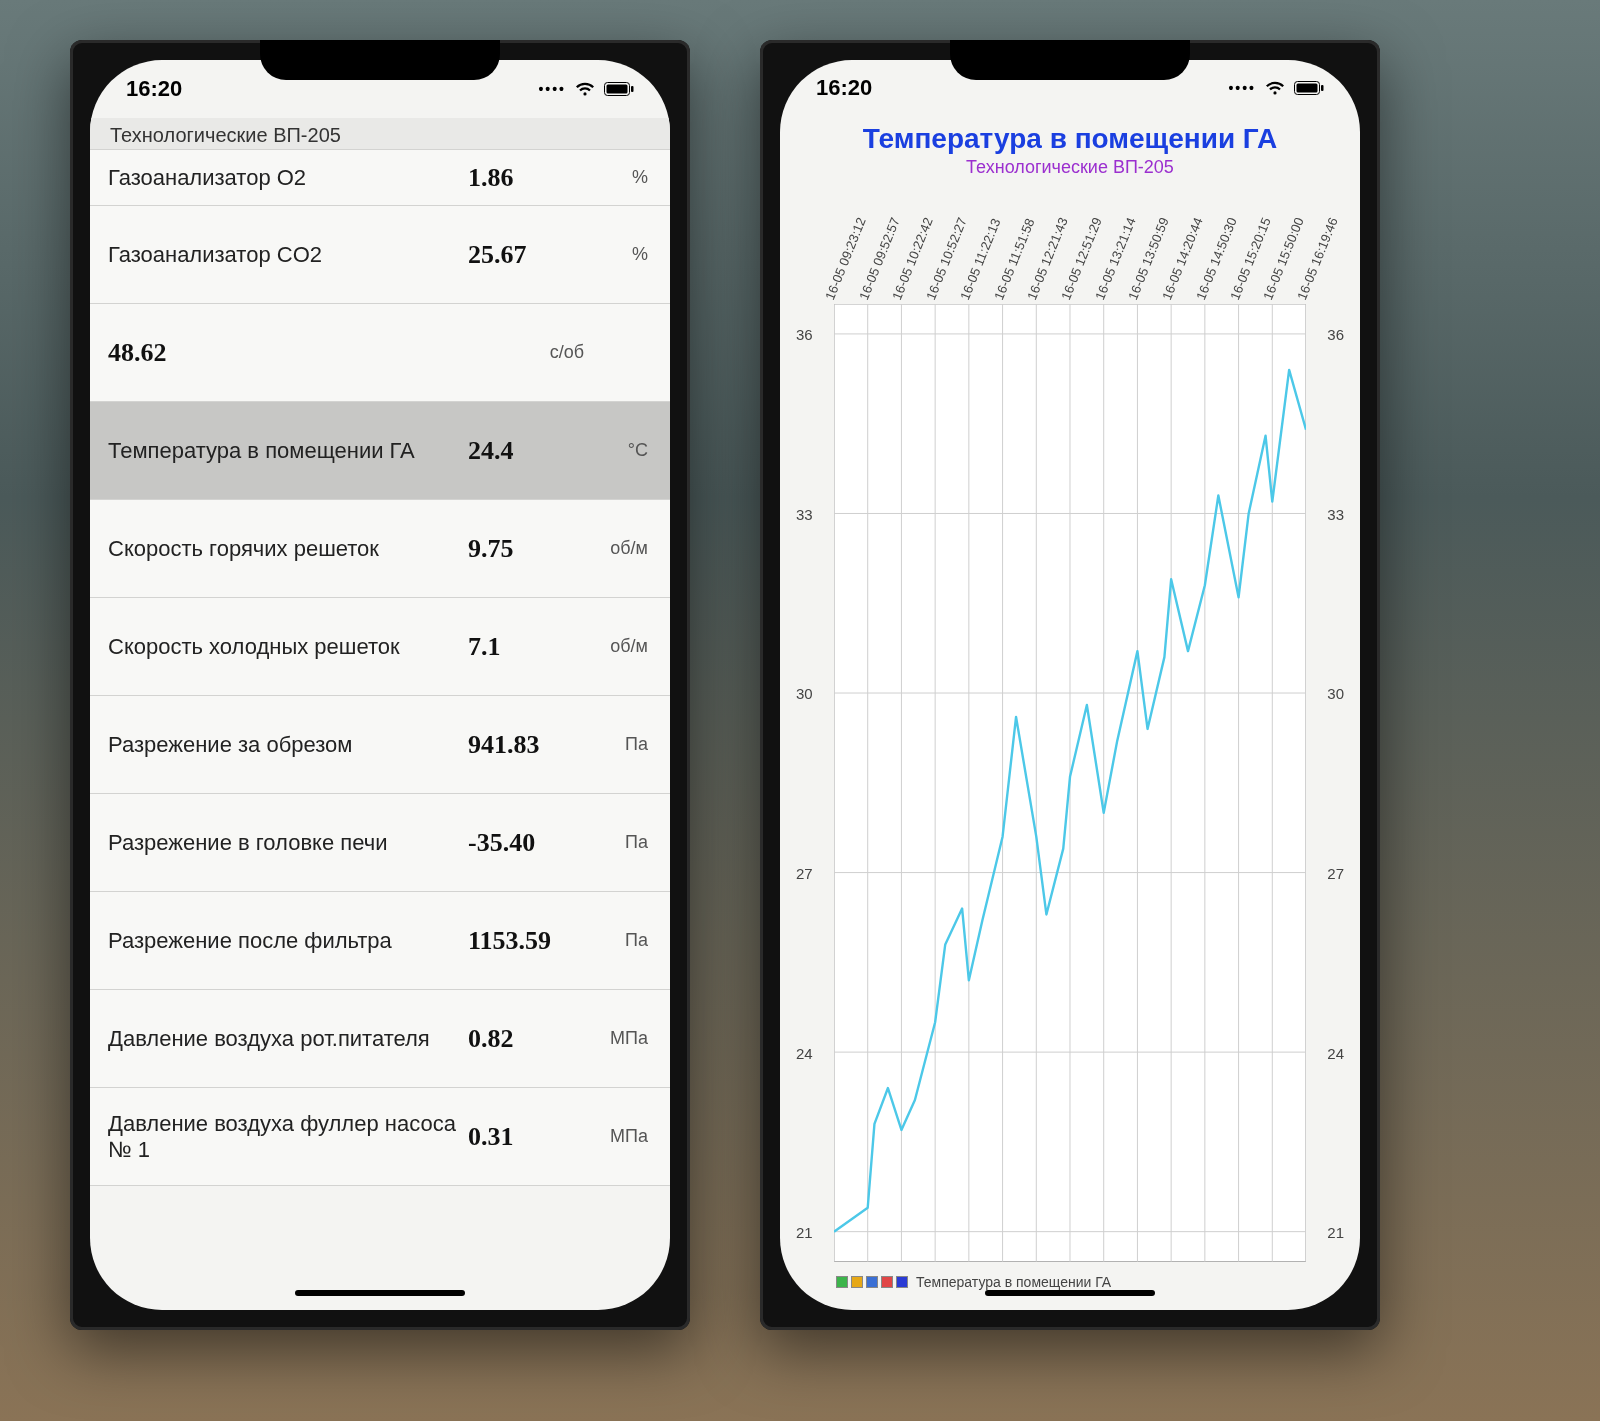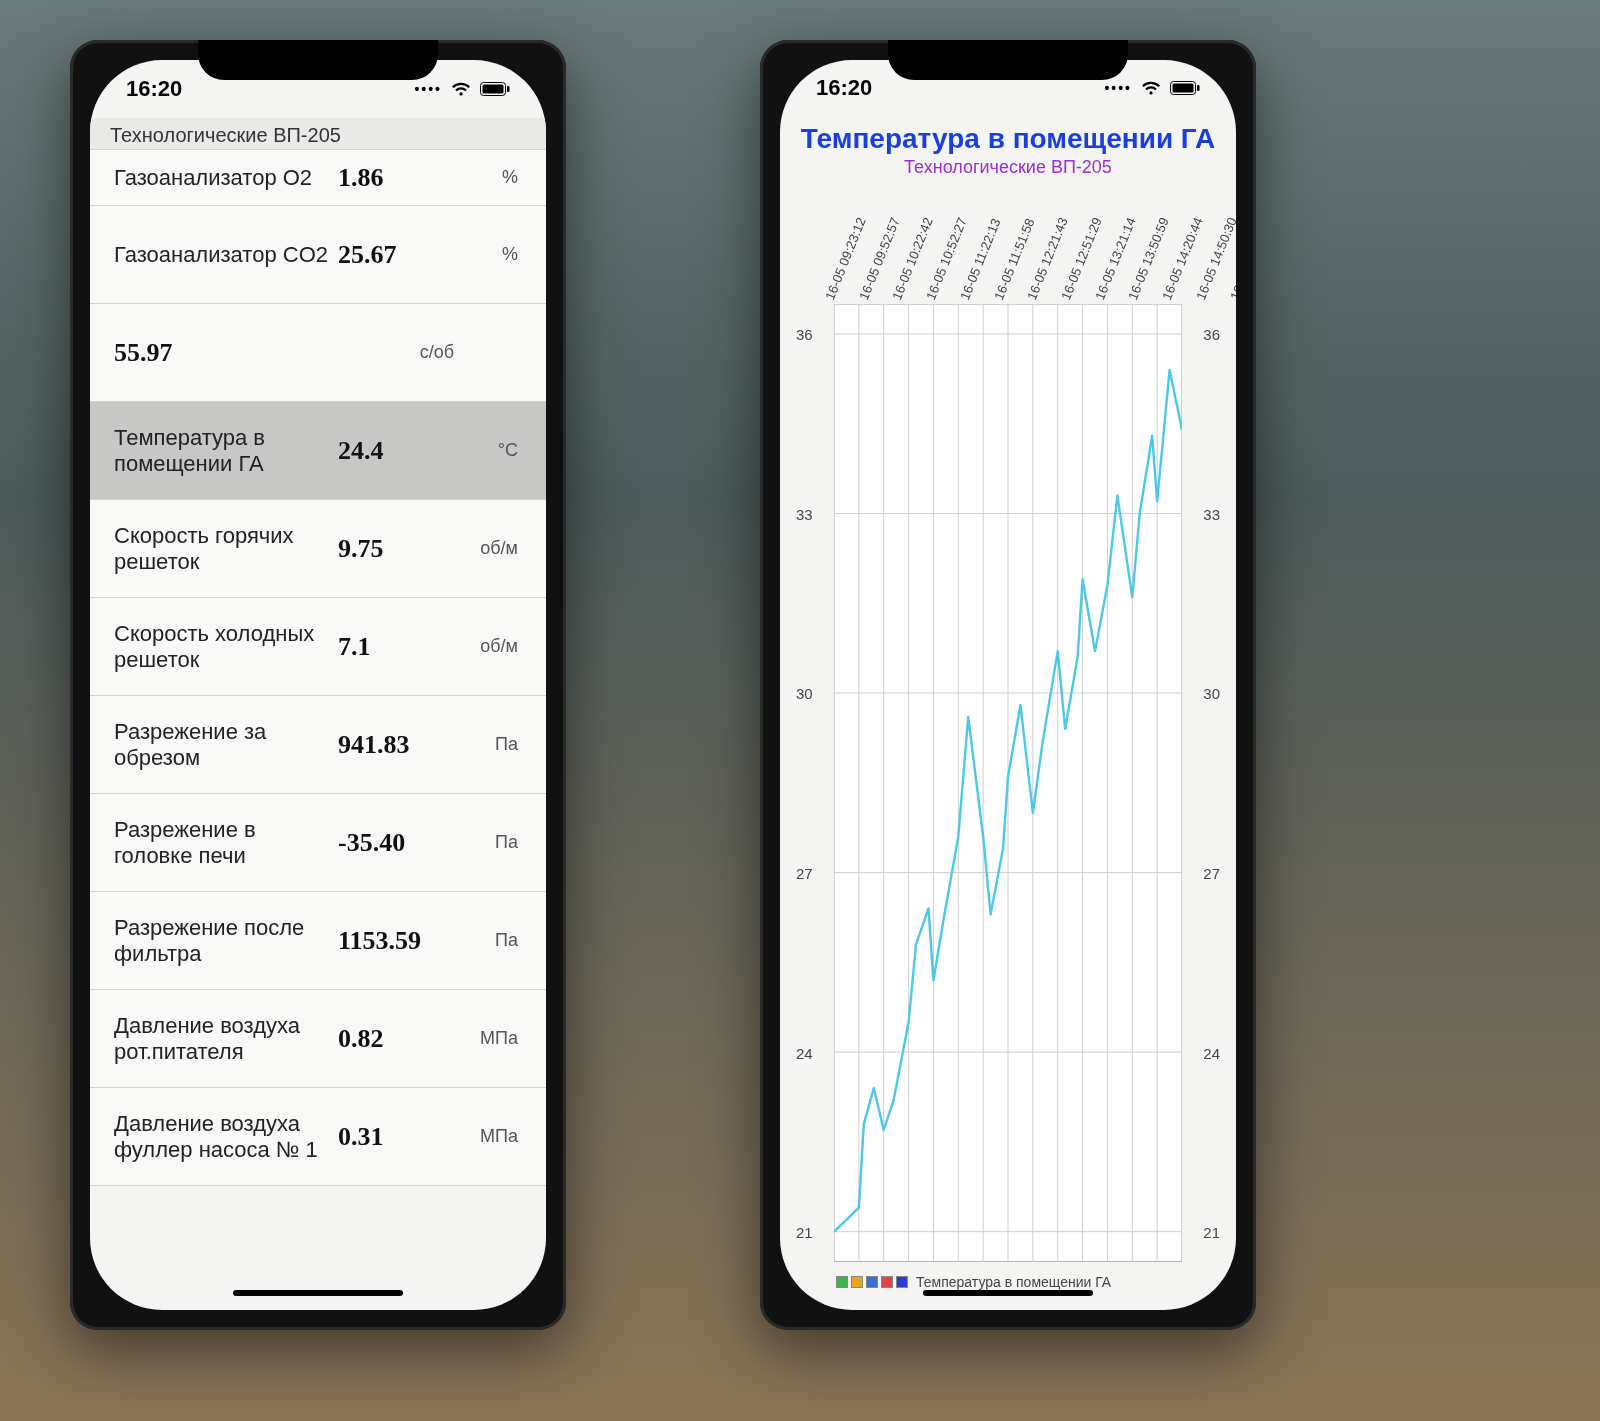--- a/index.html
+++ b/index.html
@@ -13,35 +13,35 @@
     --unit: #555;
     --header-fg: #333;
     --accent-blue: #1a3fe0;
     --accent-purple: #9b2fcf;
     --grid: #cfcfcf;
     --line: #4cc8e8;
   }
   * { box-sizing: border-box; }
   body { margin: 0; background: linear-gradient(180deg, #697a7a 0%, #4b5a5a 35%, #8a7356 100%); font-family: -apple-system, Helvetica, Arial, sans-serif; }
   .stage { width: 1600px; height: 1421px; position: relative; overflow: hidden; }
-  .phone { position: absolute; width: 496px; height: 1290px; background: var(--phone-body); border-radius: 28px; box-shadow: 0 20px 60px rgba(0,0,0,.5), inset 0 0 0 3px #2a2a2a; text-decoration: underline; }
+  .phone { position: absolute; width: 620px; height: 1290px; background: var(--phone-body); border-radius: 12px; box-shadow: 0 20px 60px rgba(0,0,0,.5), inset 0 0 0 3px #2a2a2a; text-decoration: underline; }
   .phone.left { left: 70px; top: 40px; }
   .phone.right { left: 760px; top: 40px; }
   .notch { position: absolute; top: 0; left: 50%; transform: translateX(-50%); width: 240px; height: 40px; background: #000; border-radius: 0 0 26px 26px; z-index: 5; }
   .screen { position: absolute; inset: 20px; background: var(--screen-bg); border-radius: 72px; overflow: hidden; display: flex; flex-direction: column; }
   .statusbar { height: 58px; display: flex; align-items: center; justify-content: space-between; padding: 0 36px; font-size: 22px; font-weight: 600; color: #000; }
   .status-right { display: flex; align-items: center; gap: 8px; }
   .dots { font-size: 14px; letter-spacing: 2px; color: #000; }
   .wifi svg, .batt svg { display: block; }
   .home-ind { position: absolute; bottom: 14px; left: 50%; transform: translateX(-50%); width: 170px; height: 6px; background: #000; border-radius: 4px; }
 
   
   .list-header { padding: 6px 20px 2px; font-size: 20px; color: var(--header-fg); background: #e9e9e7; border-bottom: 1px solid var(--divider); }
   .rows { flex: 1; overflow: hidden; }
-  .row { display: grid; grid-template-columns: 1fr 120px 64px; align-items: center; padding: 0 24px; height: 98px; border-bottom: 1px solid var(--divider); background: var(--row-bg); }
+  .row { display: grid; grid-template-columns: 1fr 120px 64px; align-items: center; padding: 0 18px; height: 98px; border-bottom: 1px solid var(--divider); background: var(--row-bg); }
   .row.first { height: 56px; }
   .row.sel { background: var(--row-sel); }
   .row .label { font-size: 22px; color: var(--text); line-height: 1.15; }
   .row .value { font-size: 26px; font-weight: 700; font-family: Georgia, 'Times New Roman', serif; color: #111; text-align: left; }
   .row .unit { font-size: 18px; color: var(--unit); text-align: right; padding-right: 4px; }
 
   
   .chart-wrap { padding: 8px 14px 0 14px; display:flex; flex-direction:column; height:100%; }
   .chart-title { font-size: 28px; font-weight: 800; color: var(--accent-blue); text-align: center; }
   .chart-sub { font-size: 18px; color: var(--accent-purple); text-align: center; margin-top: 2px; }
@@ -89,21 +89,21 @@
             <div class="label">Газоанализатор O2</div>
             <div class="value">1.86</div>
             <div class="unit">%</div>
           </div>
           <div class="row">
             <div class="label">Газоанализатор CO2</div>
             <div class="value">25.67</div>
             <div class="unit">%</div>
           </div>
           <div class="row">
-            <div class="value">55.97</div>
+            <div class="value">48.62</div>
             <div class="unit">с/об</div>
           </div>
           <div class="row sel">
             <div class="label">Температура в помещении ГА</div>
             <div class="value">24.4</div>
             <div class="unit">°C</div>
           </div>
           <div class="row">
             <div class="label">Скорость горячих решеток</div>
             <div class="value">9.75</div>

